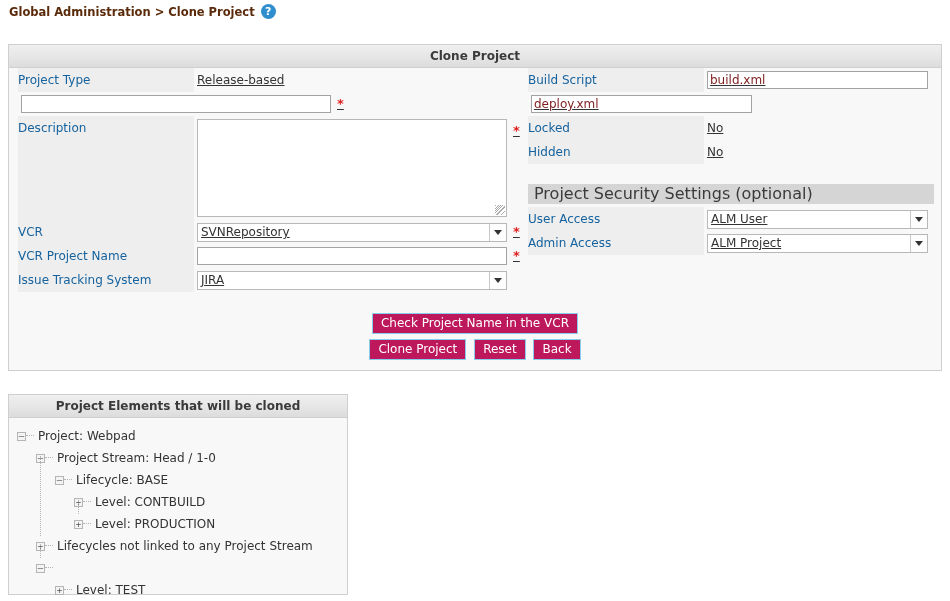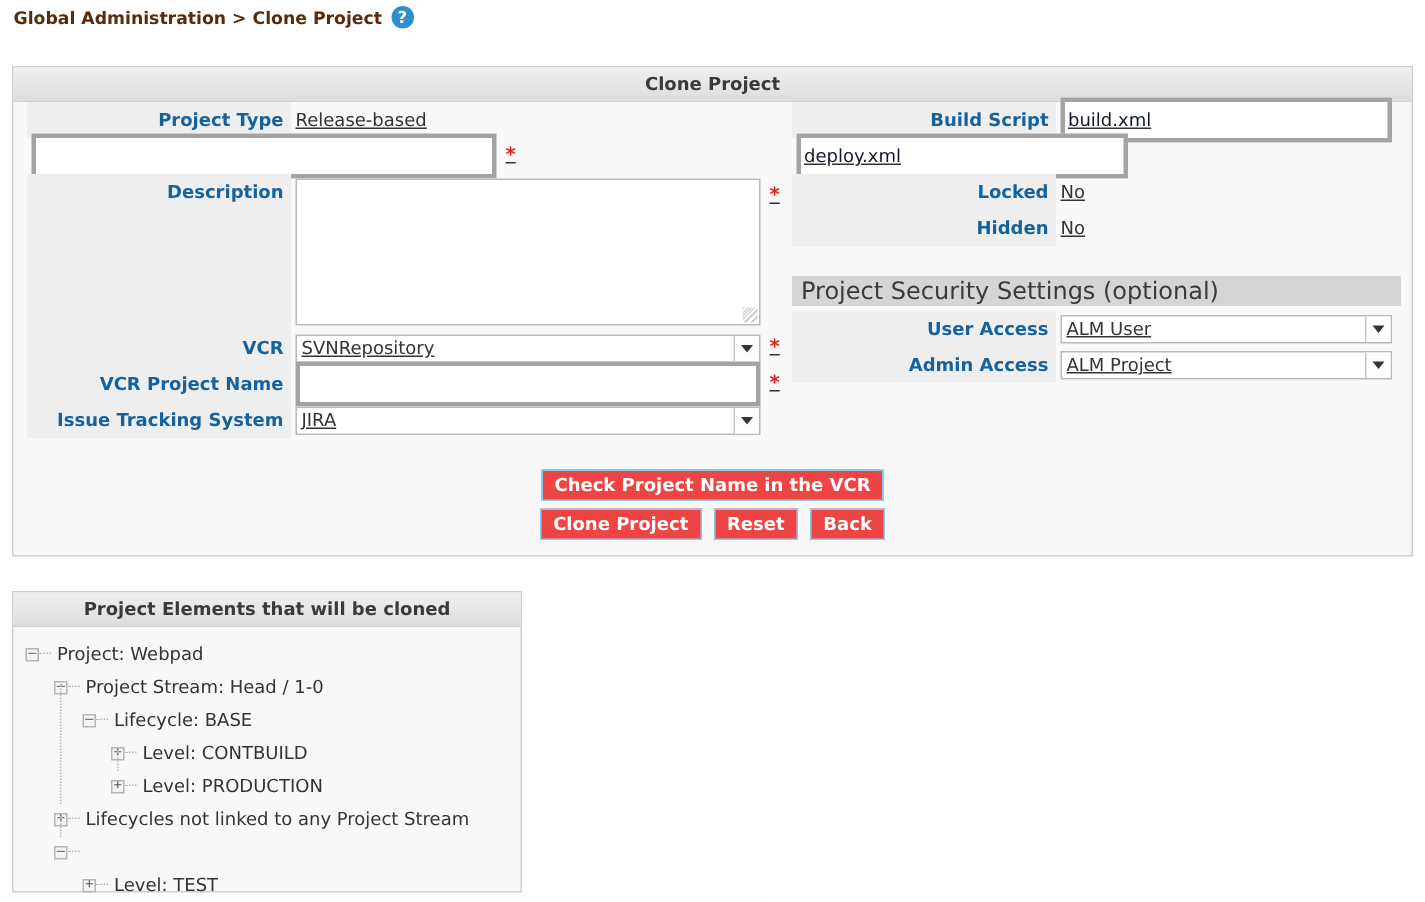--- a/index.html
+++ b/index.html
@@ -36,37 +36,37 @@
   }
   
   .cols{position:absolute;left:0;top:23px;width:100%;}
   .col{position:absolute;top:0;}
   #col-left{left:9px;width:505px;}
   #col-right{left:519px;width:406px;}
   .frow{display:flex;align-items:flex-start;height:24px;}
   .flabel{
     width:176px;min-width:176px;box-sizing:border-box;
     background:#eeeeee;height:24px;line-height:24px;
-    text-align:right;padding-right:5px;
-    font-weight:bold;font-size:12px;color:#15629e;
+    padding-right:5px;
+    font-weight:normal;font-size:12px;color:#15629e;
   }
   .fval{
     flex:1;height:24px;display:flex;align-items:center;
     padding-left:3px;box-sizing:border-box;text-decoration:underline;
   }
   .static-val{font-size:12px;color:#333333;line-height:24px;}
   .req{
     color:#e02020;font-weight:bold;font-size:13px;
     margin-left:6px;line-height:24px;
   }
   .txt{
     width:310px;height:18px;box-sizing:border-box;
-    border:3px solid #a3a3a3;background:#ffffff;
+    border:1px solid #a3a3a3;background:#ffffff;
     font-family:"DejaVu Sans","Liberation Sans",sans-serif;
-    font-size:12px;color:#0f172a;padding:12px 2px;outline:none;
+    font-size:12px;color:#7f1d1d;padding:0 2px;outline:none;
   }
   .txt.wide{width:221px;}
   .ta-row{height:104px;align-items:flex-start;}
   .ta-row .flabel{height:104px;line-height:24px;}
   .ta-row .fval{height:104px;align-items:flex-start;padding-top:3px;}
   .ta-wrap{position:relative;width:310px;height:98px;}
   textarea.ta{
     width:310px;height:98px;box-sizing:border-box;
     border:1px solid #b8b8b8;background:#ffffff;resize:none;
     font-family:"DejaVu Sans","Liberation Sans",sans-serif;
@@ -98,22 +98,22 @@
     border-right:4px solid transparent;border-top:5px solid #333333;
   }
   .section-bar{
     height:20px;line-height:20px;background:#d5d5d5;
     font-weight:normal;font-size:16px;color:#3a3a3a;
     padding-left:6px;margin-bottom:3px;margin-top:20px;
   }
   
   #btn-area{position:absolute;left:0;top:268px;width:100%;text-align:center;}
   .btn{
-    display:inline-block;background:#ef4444;border:1px solid #87cdec;
-    color:#ffffff;font-weight:bold;font-size:12px;
+    display:inline-block;background:#be185d;border:1px solid #87cdec;
+    color:#ffffff;font-weight:normal;font-size:12px;
     font-family:"DejaVu Sans","Liberation Sans",sans-serif;
     padding:3px 8px;cursor:pointer;line-height:13px;
   }
   #btn-row2{margin-top:5px;}
   #btn-row2 .btn{margin:0 2px;}
   
   #tree{position:absolute;left:0;top:24px;width:100%;padding-top:6px;}
   .tnode{
     position:relative;height:22px;display:flex;align-items:center;
     font-size:12px;color:#333333;white-space:nowrap;

